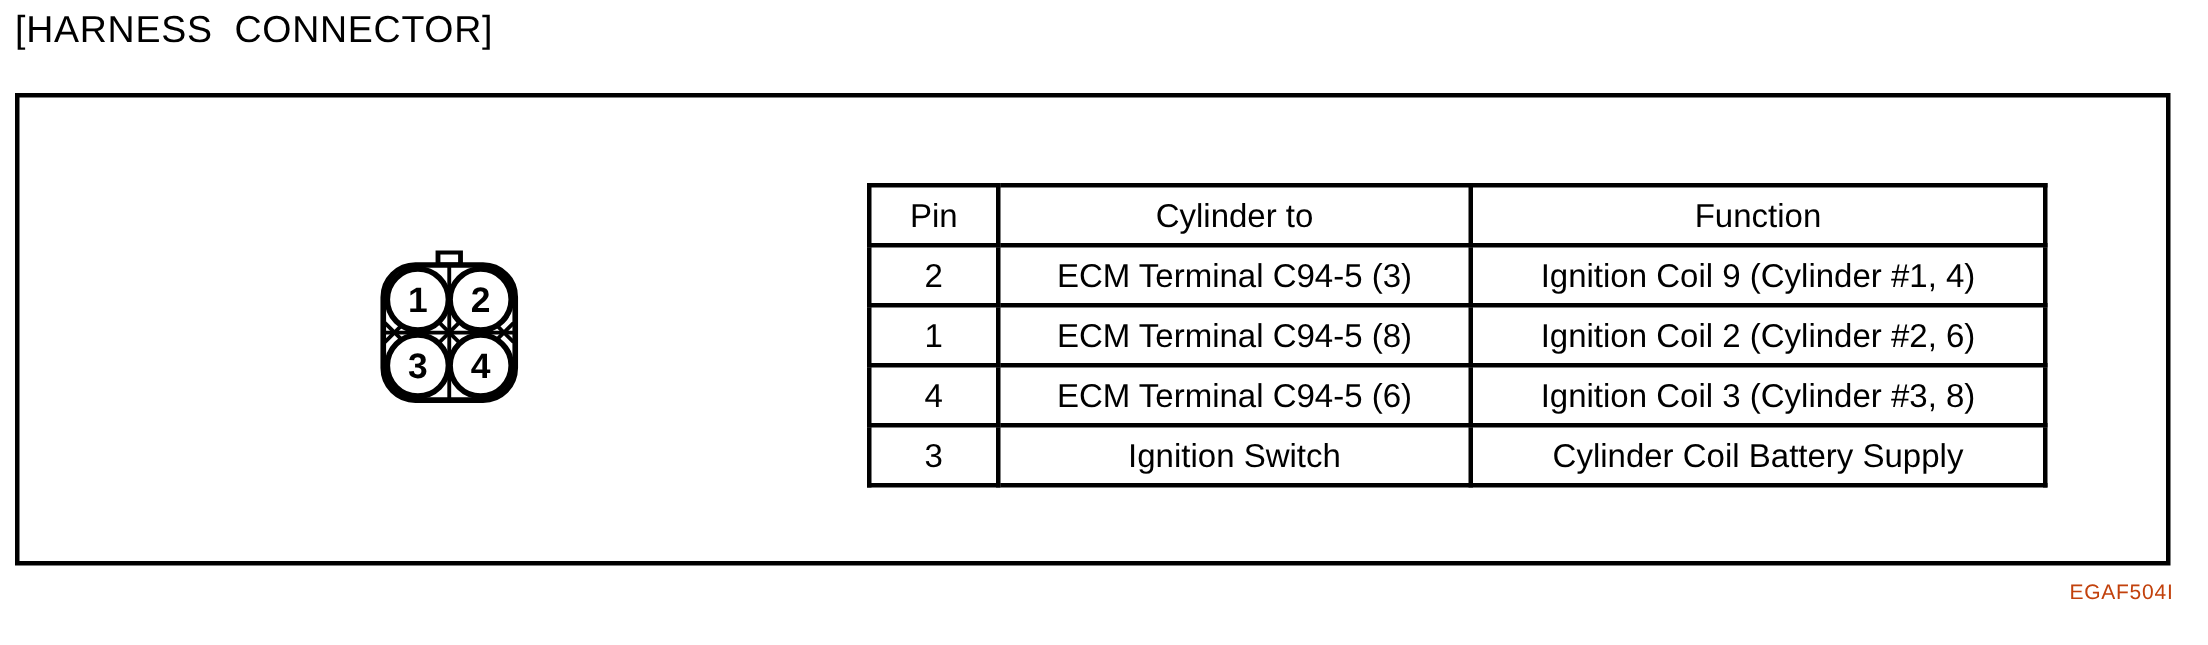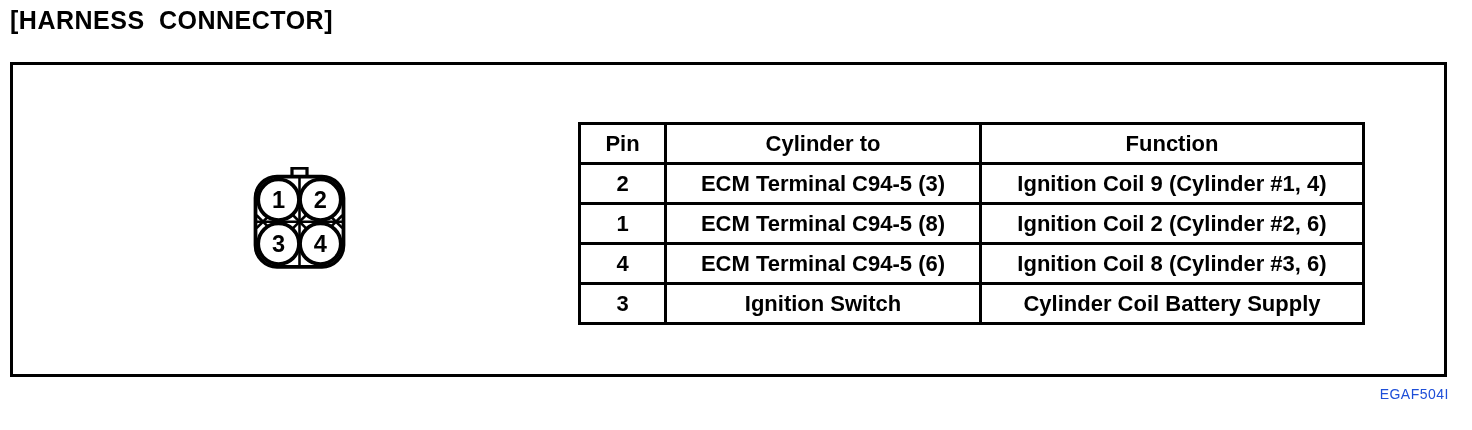--- a/index.html
+++ b/index.html
@@ -8,21 +8,21 @@
     background: #ffffff;
     font-family: "Liberation Sans", sans-serif;
     color: #000000;
     overflow: hidden;
     position: relative;
   }
   .page-title {
     position: absolute;
     left: 10px; top: 6px;
     font-size: 25px;
-    font-weight: bold;
+    font-weight: normal;
     letter-spacing: 0.5px;
     word-spacing: 7px;
     color: #000;
   }
   .frame {
     position: absolute;
     left: 10px; top: 62px;
     width: 1437px; height: 315px;
     border: 3px solid #000;
     background: #fff;
@@ -42,35 +42,35 @@
     left: 565px; top: 57px;
     border-collapse: collapse;
     background: #fff;
     table-layout: fixed;
   }
   .pin-table th, .pin-table td {
     border: 3px solid #000;
     text-align: center;
     vertical-align: middle;
     font-size: 22px;
-    font-weight: bold;
+    font-weight: normal;
     height: 40px;
     padding: 0 6px;
     white-space: nowrap;
     color: #000;
   }
   .col-pin { width: 86px; }
   .col-connected { width: 315px; }
   .col-function { width: 383px; }
   .figure-code {
     position: absolute;
     right: 23px; top: 386px;
     font-size: 14px;
     letter-spacing: 0.5px;
-    color: #1d4ed8;
+    color: #c2410c;
   }
 </style>
 </head>
 <body>
 
 <div class="page-title">[HARNESS CONNECTOR]</div>
 
 <div class="frame">
 
   <svg class="connector-svg" width="95" height="103" viewBox="0 0 88 96">
@@ -121,21 +121,21 @@
         <td>Ignition Coil 9 (Cylinder #1, 4)</td>
       </tr>
       <tr>
         <td>1</td>
         <td>ECM Terminal C94-5 (8)</td>
         <td>Ignition Coil 2 (Cylinder #2, 6)</td>
       </tr>
       <tr>
         <td>4</td>
         <td>ECM Terminal C94-5 (6)</td>
-        <td>Ignition Coil 8 (Cylinder #3, 6)</td>
+        <td>Ignition Coil 3 (Cylinder #3, 8)</td>
       </tr>
       <tr>
         <td>3</td>
         <td>Ignition Switch</td>
         <td>Cylinder Coil Battery Supply</td>
       </tr>
     </tbody>
   </table>
 
 </div>

